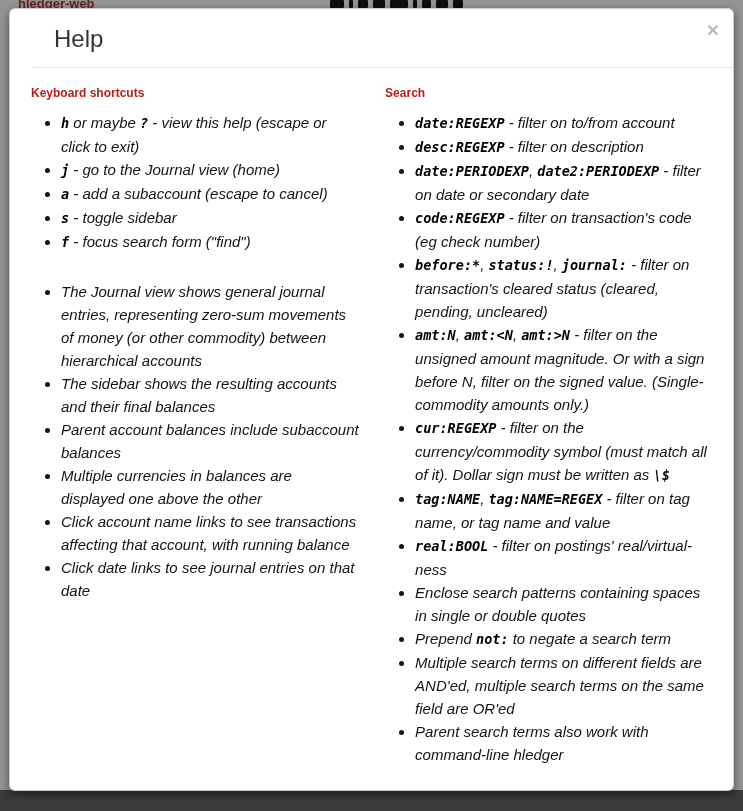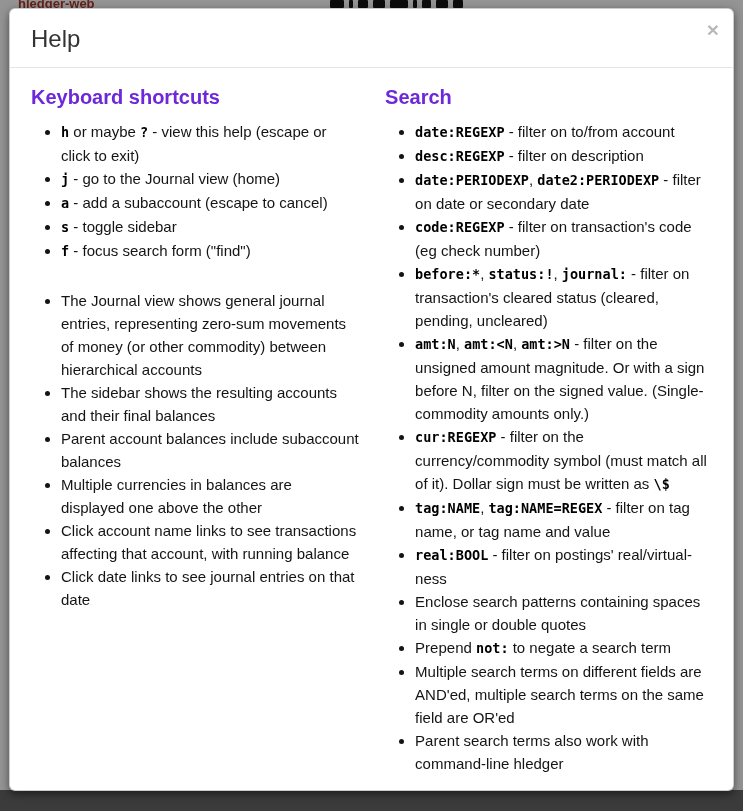--- a/index.html
+++ b/index.html
@@ -41,48 +41,49 @@
     border-radius: 6px;
     box-shadow: 0 3px 9px rgba(0,0,0,0.5);
     display: flex; flex-direction: column;
     overflow: hidden;
   }
   .modal-header {
     padding: 14px 16px 13px 21px;
     border-bottom: 1px solid #e5e5e5;
     position: relative;
     flex: 0 0 auto;
+    margin-left: 23px;
   }
   .modal-title { margin: 0; font-size: 24px; font-weight: normal; color: #333333; line-height: 1.3; }
   .close-btn {
     position: absolute; right: 14px; top: 10px;
     background: none; border: none; padding: 0;
     font-size: 21px; font-weight: bold; line-height: 1;
     color: #000; opacity: 0.28; cursor: pointer;
   }
   .modal-body {
     flex: 1 1 auto;
     padding: 14px 21px 20px 21px;
     display: flex;
     overflow: hidden;
   }
   .col-left  { width: 52%; padding-right: 26px; }
   .col-right { width: 48%; padding-right: 2px; }
 
   .section-heading {
     margin: 4px 0 11px;
-    font-size: 20px; font-weight: bold; color: #6d28d9;
+    font-size: 12px; font-weight: bold; color: #b91c1c;
   }
   ul.help-list {
     margin: 0 0 26px;
     padding-left: 30px;
     list-style: disc;
   }
   ul.help-list li {
-    font-size: 15px; line-height: 23px; color: #141414;
+    font-size: 15px; line-height: 23px; color: #141414; font-style: italic;
   }
   code {
     font-family: "DejaVu Sans Mono", "Liberation Mono", monospace;
     font-weight: bold;
     font-size: 13.5px;
     color: #000000;
   }
 </style>
 </head>
 <body>

